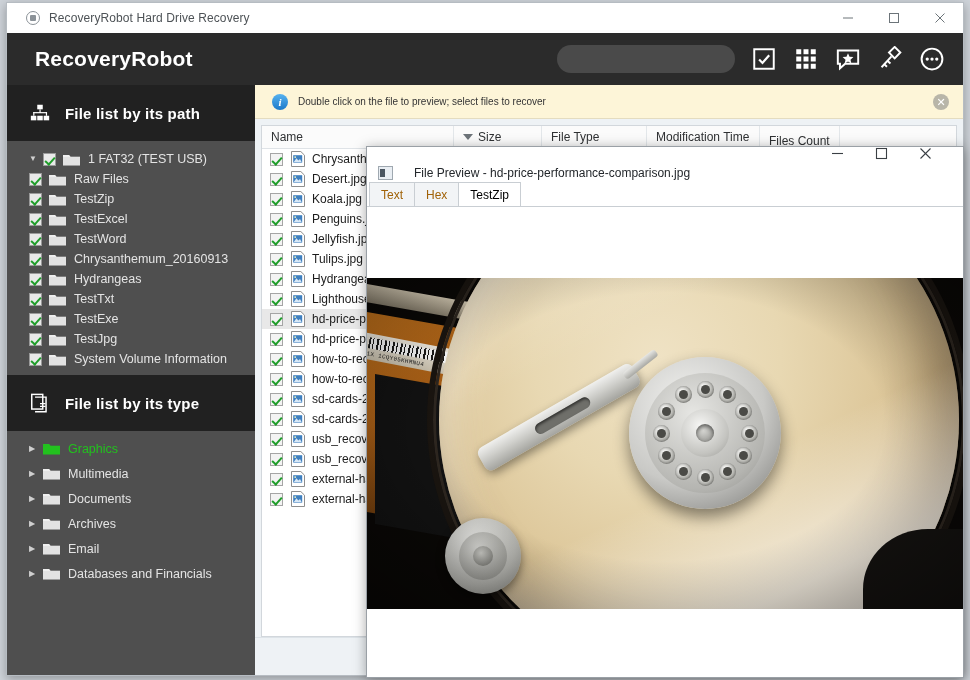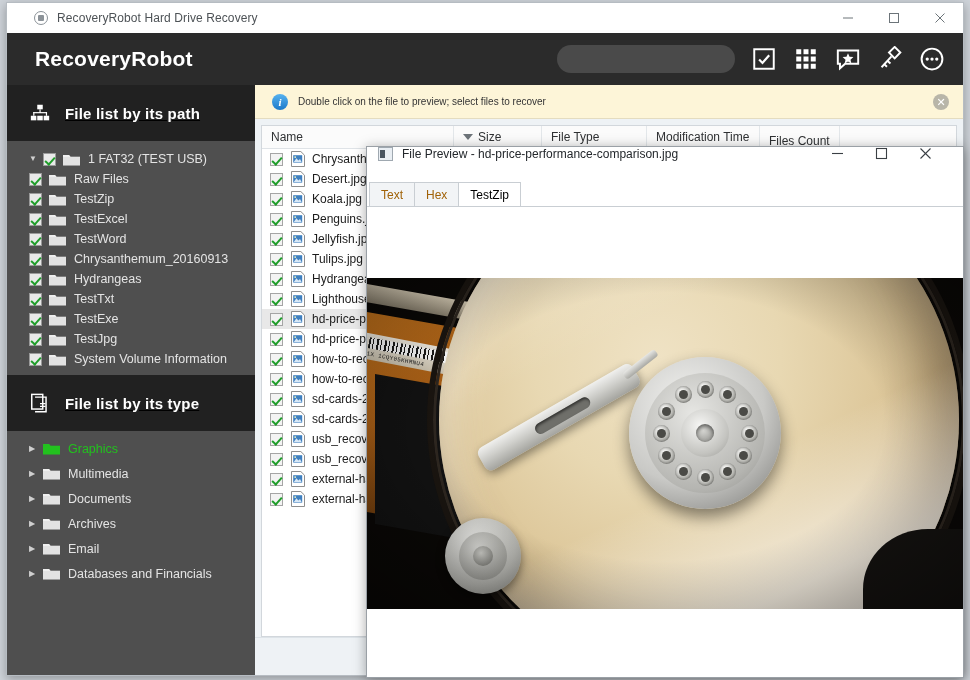--- a/index.html
+++ b/index.html
@@ -16,21 +16,21 @@
     left: 6px; top: 2px;
     width: 958px; height: 674px;
     background: #ffffff;
     border: 1px solid #b6bcc2;
     box-shadow: 0 3px 10px rgba(0,0,0,.30);
     overflow: hidden;
   }
 
   
   #titlebar {
-    position: absolute; left: 16px; top: 0; right: 0; height: 30px;
+    position: absolute; left: 8px; top: 0; right: 0; height: 30px;
     background: #ffffff;
     display: flex; align-items: center;
   }
   #titlebar .tb-icon {
     width: 16px; height: 16px; margin-left: 10px; margin-right: 8px;
     position: relative; flex: none;
   }
   #titlebar .tb-icon .ring {
     position: absolute; left: 1px; top: 1px; width: 14px; height: 14px;
     border: 1.5px solid #8b9298; border-radius: 50%;
@@ -75,21 +75,21 @@
   #search-input::placeholder { color: #8a8a8a; }
   .hicon { width: 26px; height: 26px; color: #ffffff; display:block; }
 
   
   #sidebar {
     position: absolute; left: 0; top: 82px; width: 248px; bottom: 0;
     background: #4f4f4f;
   }
   .side-head {
     height: 56px; background: #212121;
-    display: flex; align-items: center; padding-left: 22px; text-decoration: underline;
+    display: flex; align-items: center; padding-left: 22px;
   }
   .side-head .sh-label {
     font-size: 15px; font-weight: bold; color: #ffffff; margin-left: 14px;
     letter-spacing: .2px;
   }
   .sh-icon { width: 22px; height: 22px; color: #ffffff; flex: none; }
 
   #tree-path { padding: 8px 0 6px 0; }
   .tnode {
     display: flex; align-items: center; height: 20px; padding-left: 22px;
@@ -187,22 +187,22 @@
   
   #preview-window {
     position: absolute; left: 366px; top: 146px;
     width: 598px; height: 532px;
     background: #ffffff;
     border: 1px solid #9aa0a6;
     box-shadow: 0 2px 12px rgba(0,0,0,.35);
     overflow: hidden;
   }
   #pv-titlebar {
-    height: 34px; display: flex; align-items: flex-start;
-    background: #ffffff; border-bottom: 1px solid #ffffff;
+    height: 34px; display: flex; align-items: flex-end;
+    background: #ffffff; border-bottom: 1px solid #ffffff; gap: 12px;
   }
   #pv-appicon {
     width: 15px; height: 14px; margin-left: 11px; margin-right: 9px;
     background: #e9eef3; border: 1px solid #9fa8b0; flex: none;
     position: relative;
   }
   #pv-appicon::after {
     content: ""; position: absolute; left: 1px; top: 2px;
     width: 5px; height: 8px; background: #4a5560;
   }

